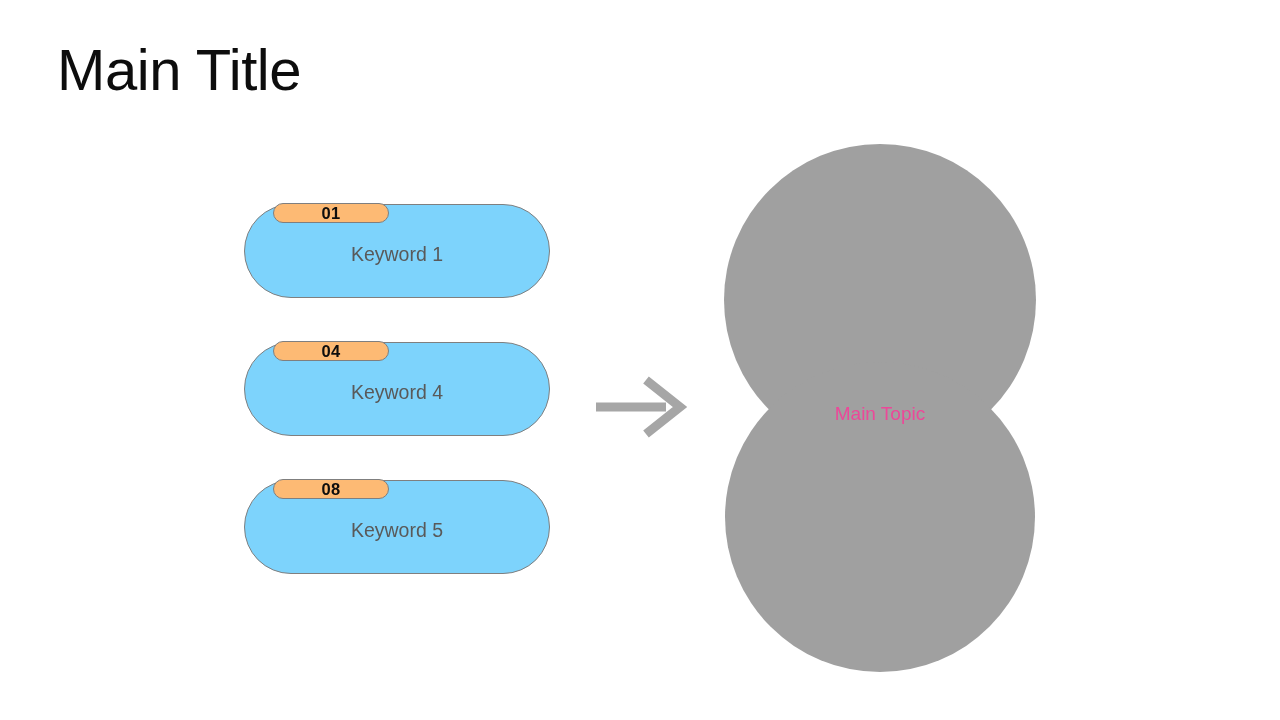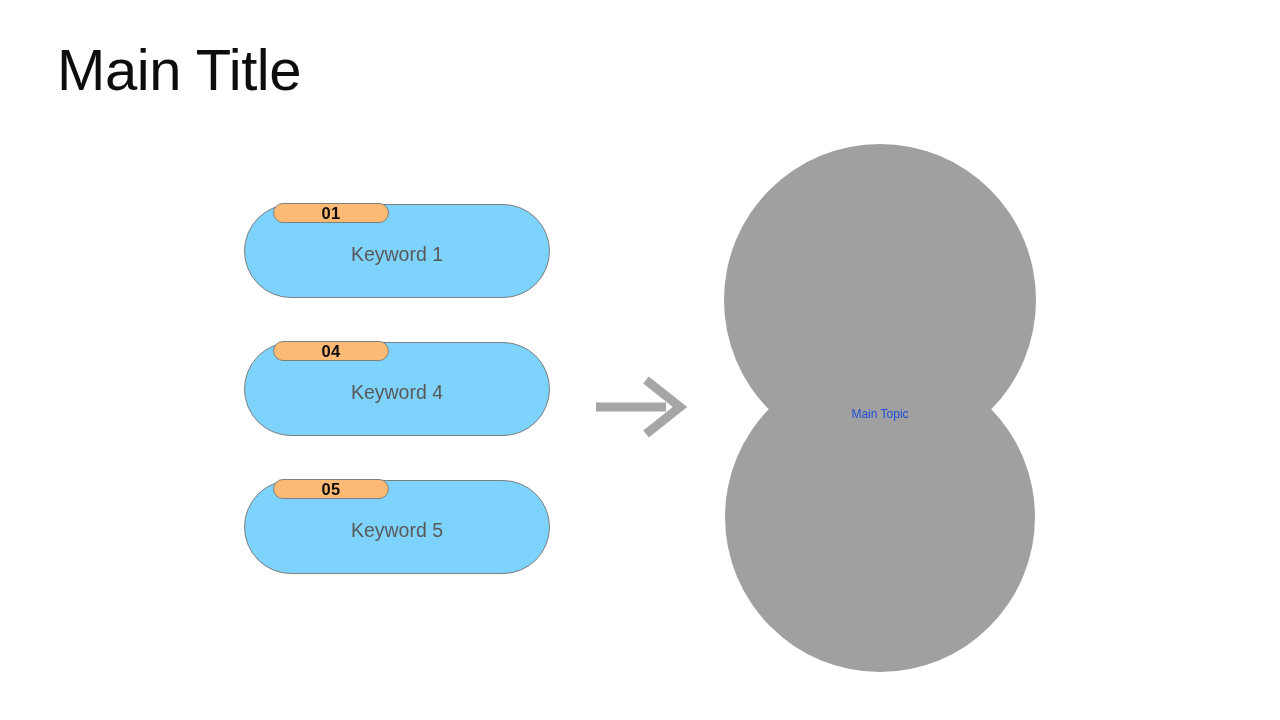--- a/index.html
+++ b/index.html
@@ -124,22 +124,22 @@
     width: 350px;
     height: 560px;
     display: flex;
     align-items: center;
     justify-content: center;
     pointer-events: none;
   }
   .topic-label span {
     display: block;
     margin-top: 8px;
-    color: #1d4ed8;
-    font-size: 12px;
+    color: #ec4899;
+    font-size: 19px;
     white-space: nowrap;
   }
 </style>
 </head>
 <body>
 
 <div class="slide">
 
   <div class="slide-title">Main Title</div>
 
@@ -161,21 +161,21 @@
       <div class="card-badge">
         <span>04</span>
       </div>
     </div>
 
     <div class="card-wrap c2">
       <div class="card-body">
         <div class="card-label">Keyword 5</div>
       </div>
       <div class="card-badge">
-        <span>05</span>
+        <span>08</span>
       </div>
     </div>
 
   </div>
 
   <svg class="flow-arrow" viewBox="0 0 96 70">
     <path d="M2 35 H 72" stroke="#A6A6A6" stroke-width="9" fill="none"></path>
     <path d="M52 8 L 86 35 L 52 62" stroke="#A6A6A6" stroke-width="9" fill="none" stroke-linejoin="miter" stroke-linecap="butt"></path>
   </svg>
 

